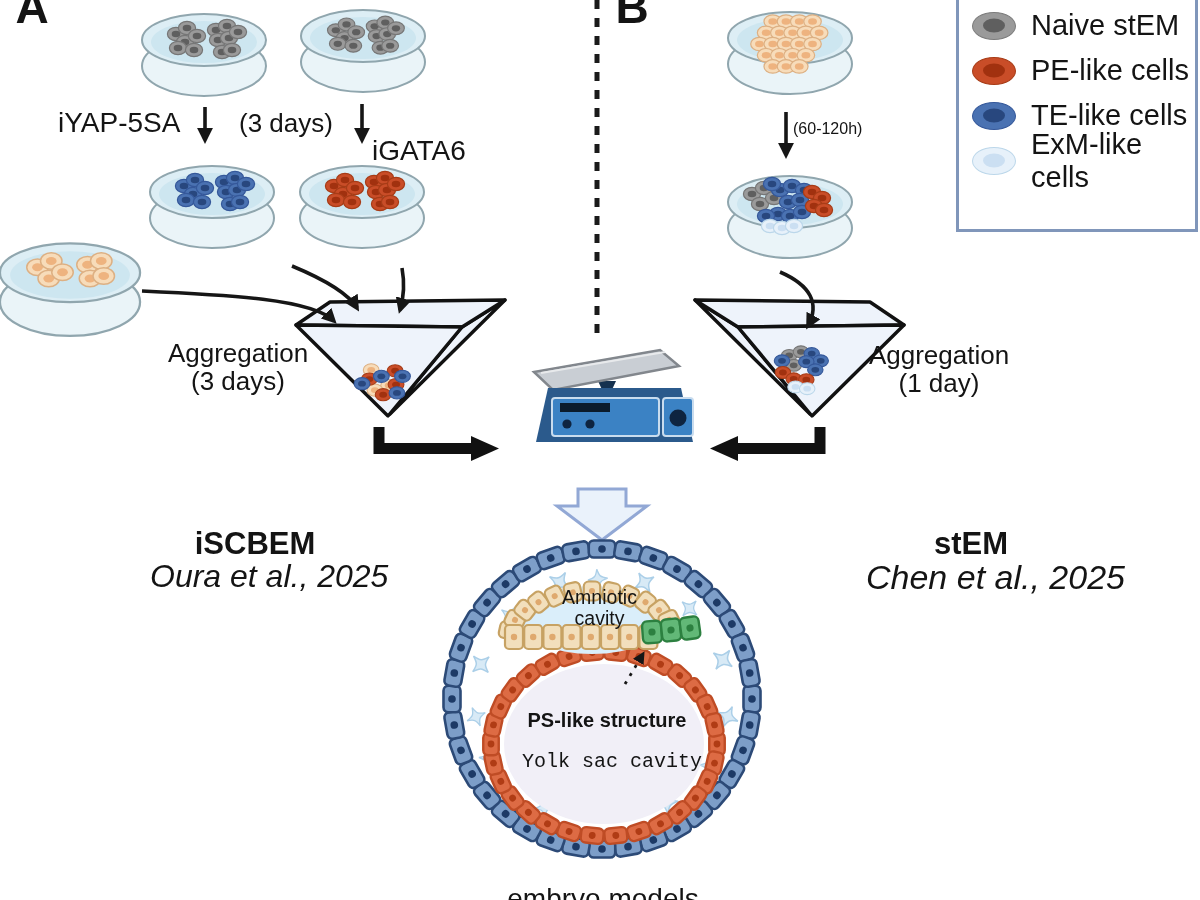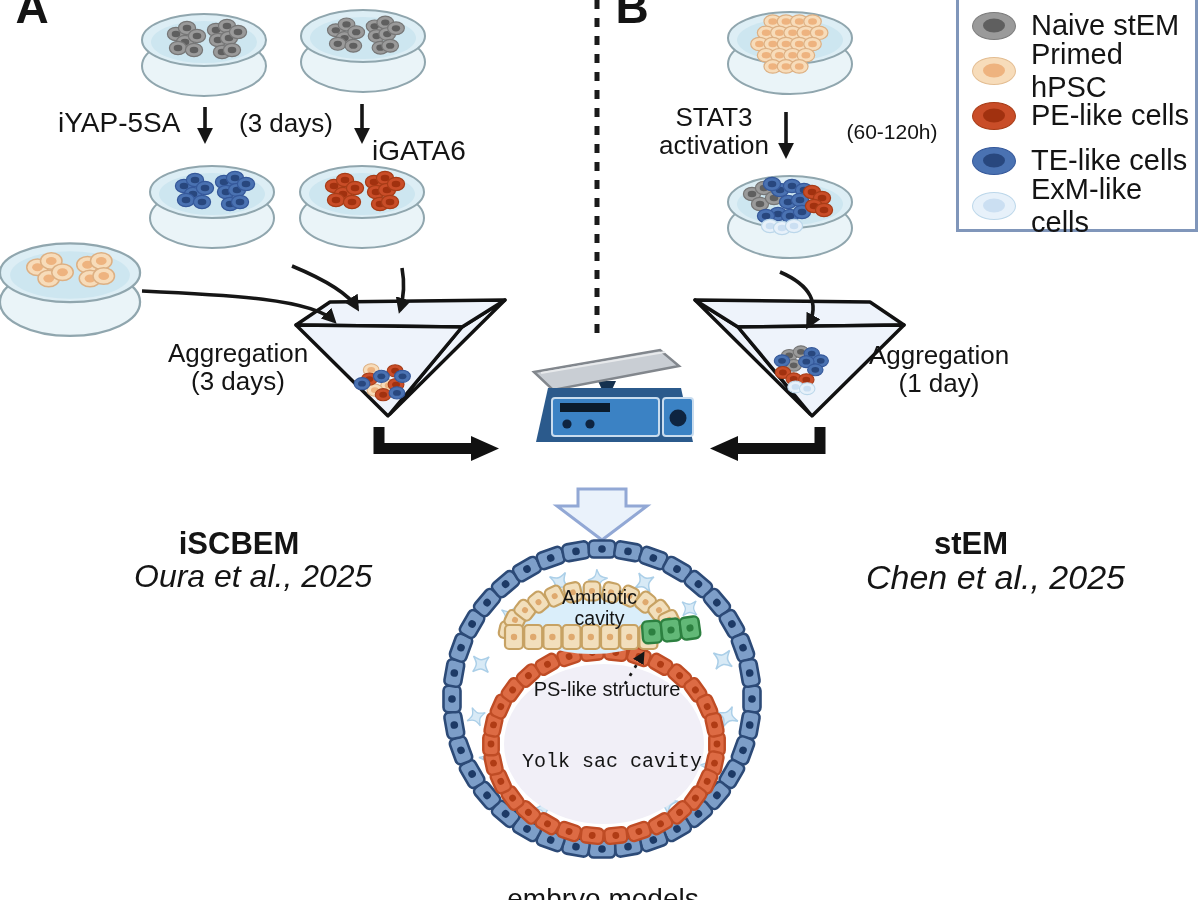--- a/index.html
+++ b/index.html
@@ -653,65 +653,57 @@
   <line x1="625" y1="684" x2="643" y2="654" stroke="#161616" stroke-width="2.8" stroke-dasharray="3 6.5" marker-end="url(#ah)"></line>
 </svg>
 
 <div class="lbl panel-letter" style="left:12px;top:-16px;width:40px;">A</div>
 <div class="lbl panel-letter" style="left:612px;top:-16px;width:40px;">B</div>
 
 <div class="lbl" style="left:58px;top:108px;width:140px;font-size:28px;text-align:left;">iYAP-5SA</div>
 <div class="lbl" style="left:235px;top:110px;width:102px;font-size:26px;">(3 days)</div>
 <div class="lbl" style="left:372px;top:108px;width:120px;font-size:28px;text-align:left;margin-top:28px;">iGATA6</div>
 
-<div class="lbl" style="left:650px;top:103px;width:128px;font-size:26px;line-height:28px;">
-  <span>STAT3</span><br>
-  <span>activation</span>
-</div>
-<div class="lbl" style="left:837px;top:121px;width:110px;font-size:21px;text-align:center;">(60-120h)</div>
+<div class="lbl" style="left:793px;top:121px;width:110px;font-size:16px;text-align:left;">(60-120h)</div>
 
 <div class="lbl" style="left:167px;top:339px;width:142px;font-size:26px;line-height:28px;">
   <span>Aggregation</span><br>
   <span>(3 days)</span>
 </div>
 <div class="lbl" style="left:867px;top:341px;width:144px;font-size:26px;line-height:28px;">
   <span>Aggregation</span><br>
   <span>(1 day)</span>
 </div>
 
 
-<div class="lbl" style="left:134px;top:528px;width:210px;">
+<div class="lbl" style="left:150px;top:528px;width:210px;">
   <span class="bold" style="font-size:31px;">iSCBEM</span><br>
   <span class="ital" style="font-size:32px;">Oura et al., 2025</span>
 </div>
 <div class="lbl" style="left:866px;top:528px;width:210px;">
   <span class="bold" style="font-size:31px;">stEM</span><br>
   <span class="ital" style="font-size:34px;">Chen et al., 2025</span>
 </div>
 
 <div class="lbl" style="left:542px;top:587px;width:115px;font-size:19.5px;line-height:21px;">
   <span>Amniotic</span><br>
   <span>cavity</span>
 </div>
-<div class="lbl" style="left:507px;top:679px;width:200px;font-size:20px;">PS-like structure</div>
+<div class="lbl" style="left:507px;top:710px;width:200px;font-size:20px;font-weight:bold;">PS-like structure</div>
 <div class="lbl" style="left:512px;top:752px;width:200px;font-size:20px;font-family:Liberation Mono, monospace;">Yolk sac cavity</div>
 
 <div class="lbl" style="left:440px;top:854px;width:326px;font-size:28px;line-height:30px;">
   <br>
   <span>embryo models</span>
 </div>
 
 <div id="legend">
   <div class="lrow">
     <span class="lcell lg-0"></span>
     <span class="llabel">Naive stEM</span>
-  </div>
-  <div class="lrow">
-    <span class="lcell lg-1"></span>
-    <span class="llabel">Primed hPSC</span>
   </div>
   <div class="lrow">
     <span class="lcell lg-3"></span>
     <span class="llabel">PE-like cells</span>
   </div>
   <div class="lrow">
     <span class="lcell lg-2"></span>
     <span class="llabel">TE-like cells</span>
   </div>
   <div class="lrow">

